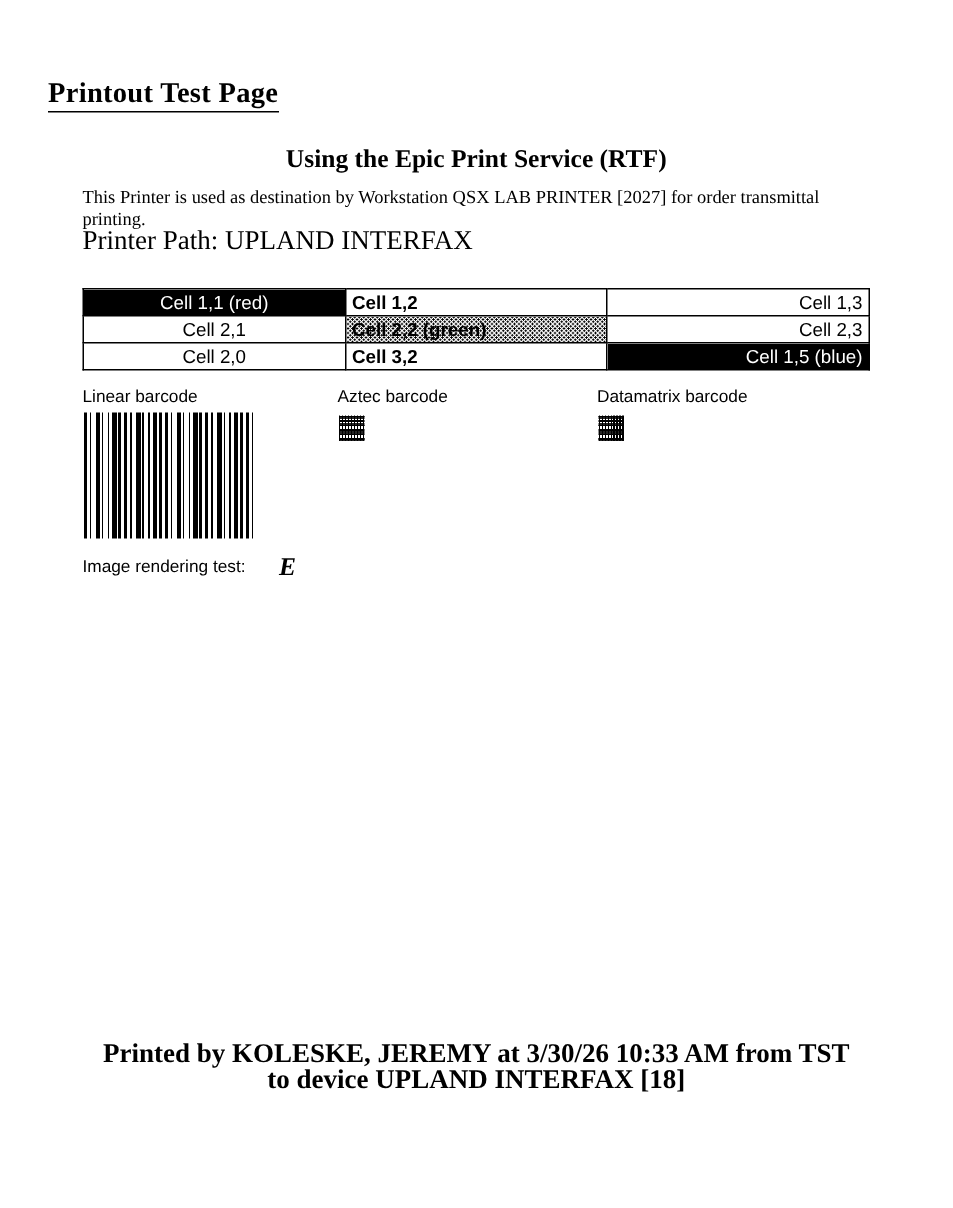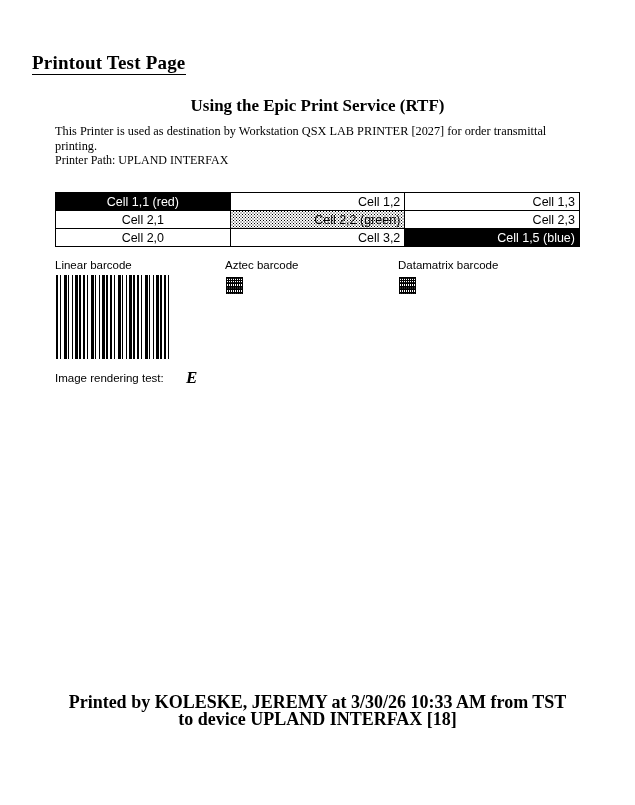--- a/index.html
+++ b/index.html
@@ -60,21 +60,21 @@
     font-size: 12.3px;
     line-height: 15px;
   }
 
   .printerpath {
     position: absolute;
     left: 55px;
     top: 153px;
     width: 530px;
     font-family: "Liberation Serif", serif;
-    font-size: 12px;
+    font-size: 18px;
     line-height: 15px;
   }
 
   
   table.grid {
     position: absolute;
     left: 55px;
     top: 192px;
     width: 525px;
     border-collapse: collapse;
@@ -84,21 +84,21 @@
   }
   table.grid td {
     border: 1.2px solid #000;
     height: 17px;
     padding: 0 4px;
     vertical-align: middle;
     white-space: nowrap;
     overflow: hidden;
   }
   .c-left   { text-align: center; }
-  .c-center { text-align: right; }
+  .c-center { text-align: left; font-weight: bold; }
   .c-right  { text-align: right; }
 
   
   .fill-black {
     background: #000000;
     color: #ffffff;
   }
   
   .fill-dither {
     background-color: #ffffff;

